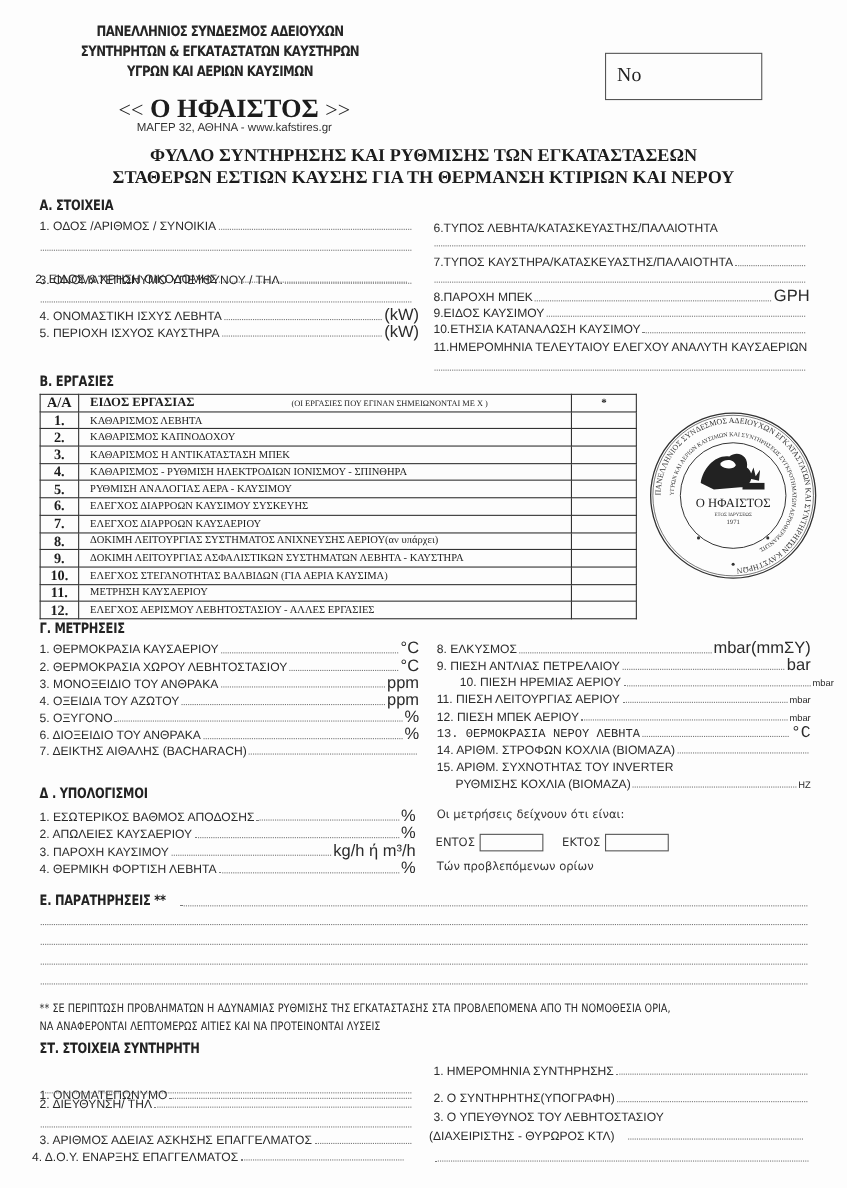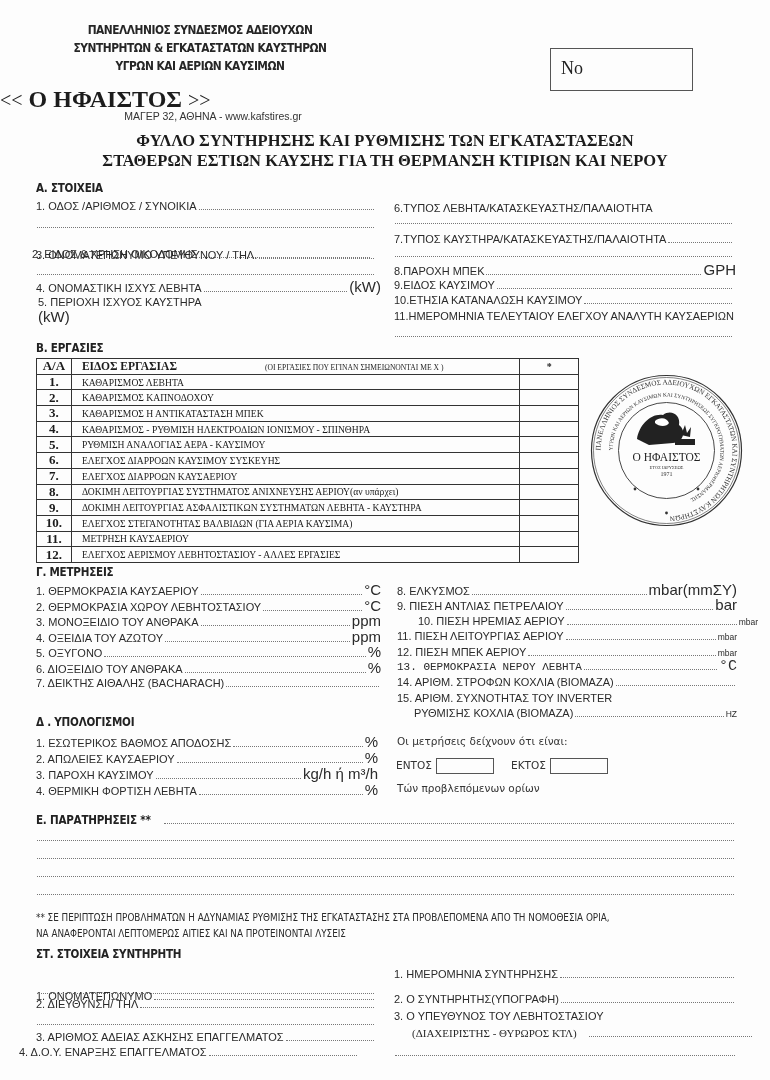--- a/index.html
+++ b/index.html
@@ -1,21 +1,21 @@
 <!DOCTYPE html>
 <html><head>
 <meta charset="utf-8">
 <style>
   * { box-sizing: border-box; margin: 0; padding: 0; }
   html, body { width: 770px; height: 1080px; background: #fdfdfd; overflow: hidden; }
   body { position: relative; font-family: "DejaVu Sans", sans-serif; color: #1c1c1c; }
   .abs { position: absolute; }
   .org { left: 0; width: 400px; text-align: center; font-family: "DejaVu Sans", sans-serif; font-weight: bold; font-size: 13px; line-height: 18px; letter-spacing: -0.6px; color: #262626; }
   .org span { display: block; transform: scaleX(0.82); }
-  .brand { left: 0; width: 426px; text-align: left; top: 86px; font-family: "Liberation Serif", serif; font-size: 24px; font-weight: bold; color: #1c1c1c; }
+  .brand { left: 0; width: 426px; text-align: center; top: 86px; font-family: "Liberation Serif", serif; font-size: 24px; font-weight: bold; color: #1c1c1c; }
   .brand .arr { font-weight: normal; font-size: 20px; }
   .addr { left: 0; width: 426px; text-align: center; top: 110px; font-family: "Liberation Sans", sans-serif; font-size: 10.5px; color: #333; }
   .nobox { left: 550px; top: 48px; width: 143px; height: 43px; border: 1px solid #555; font-family: "Liberation Serif", serif; font-size: 18px; padding: 9px 0 0 10px; color: #222; }
   .title { left: 0; width: 770px; text-align: center; font-family: "Liberation Serif", serif; font-weight: bold; font-size: 16.5px; line-height: 20px; color: #1c1c1c; }
   .sec { font-family: "DejaVu Sans", sans-serif; font-weight: bold; font-size: 13px; color: #222; transform: scaleX(0.8); transform-origin: left top; white-space: nowrap; letter-spacing: -0.3px; }
   .fld { font-family: "Liberation Sans", sans-serif; font-size: 11px; color: #2a2a2a; display: flex; align-items: baseline; white-space: nowrap; height: 14px; line-height: 14px; }
   .fld .lbl { flex: 0 0 auto; }
   .fld .dots { flex: 1 1 auto; border-bottom: 1px dotted #777; margin: 0 2px; height: 10px; }
   .fld .unit { flex: 0 0 auto; font-size: 15px; }
   .fld .unit.small { font-size: 8.5px; }
@@ -68,21 +68,21 @@
 <div class="abs fld" style="left:36px; top:248px; width:340px;">
     <span class="lbl">3. ΟΝΟΜΑΤΕΠΩΝΥΜΟ ΥΠΕΥΘΥΝΟΥ / ΤΗΛ.</span>
     <span class="dots"></span>
   </div>
 <div class="abs dotline" style="left:37px; top:274px; width:337px;"></div>
 <div class="abs fld" style="left:36px; top:280px; width:345px;">
     <span class="lbl">4. ΟΝΟΜΑΣΤΙΚΗ ΙΣΧΥΣ ΛΕΒΗΤΑ</span>
     <span class="dots"></span>
     <span class="unit">(kW)</span>
   </div>
-<div class="abs fld" style="left:36px; top:295px; width:345px;flex-direction:column;">
+<div class="abs fld" style="left:36px; top:295px; width:345px;">
     <span class="lbl">5. ΠΕΡΙΟΧΗ ΙΣΧΥΟΣ ΚΑΥΣΤΗΡΑ</span>
     <span class="dots"></span>
     <span class="unit">(kW)</span>
   </div>
 
 <div class="abs fld" style="left:394px; top:201px; width:340px;">
     <span class="lbl">6.ΤΥΠΟΣ ΛΕΒΗΤΑ/ΚΑΤΑΣΚΕΥΑΣΤΗΣ/ΠΑΛΑΙΟΤΗΤΑ</span>
   </div>
 <div class="abs dotline" style="left:395px; top:223px; width:337px;"></div>
 <div class="abs fld" style="left:394px; top:232px; width:340px;">
@@ -344,33 +344,33 @@
 <div class="abs dotline" style="left:37px; top:993px; width:337px;"></div>
 <div class="abs fld" style="left:36px; top:997px; width:340px;">
     <span class="lbl">2. ΔΙΕΥΘΥΝΣΗ/ ΤΗΛ</span>
     <span class="dots"></span>
   </div>
 <div class="abs dotline" style="left:37px; top:1024px; width:337px;"></div>
 <div class="abs fld" style="left:36px; top:1030px; width:340px;">
     <span class="lbl">3. ΑΡΙΘΜΟΣ ΑΔΕΙΑΣ ΑΣΚΗΣΗΣ ΕΠΑΓΓΕΛΜΑΤΟΣ</span>
     <span class="dots"></span>
   </div>
-<div class="abs fld" style="left:19px; top:1045px; width:340px;">
+<div class="abs fld" style="left:29px; top:1045px; width:340px;">
     <span class="lbl">4. Δ.Ο.Υ.  ΕΝΑΡΞΗΣ ΕΠΑΓΓΕΛΜΑΤΟΣ</span>
     <span class="dots"></span>
   </div>
 
 <div class="abs fld" style="left:394px; top:967px; width:342px;">
     <span class="lbl">1.  ΗΜΕΡΟΜΗΝΙΑ ΣΥΝΤΗΡΗΣΗΣ</span>
     <span class="dots"></span>
   </div>
 <div class="abs fld" style="left:394px; top:992px; width:342px;">
     <span class="lbl">2. Ο ΣΥΝΤΗΡΗΤΗΣ(ΥΠΟΓΡΑΦΗ)</span>
     <span class="dots"></span>
   </div>
 <div class="abs fld" style="left:394px; top:1009px; width:342px;">
     <span class="lbl">3. Ο ΥΠΕΥΘΥΝΟΣ ΤΟΥ ΛΕΒΗΤΟΣΤΑΣΙΟΥ</span>
   </div>
-<div class="abs fld" style="left:412px; top:1026px; width:342px;font-family:Liberation Serif, serif;">
+<div class="abs fld" style="left:390px; top:1026px; width:342px;">
     <span class="lbl">(ΔΙΑΧΕΙΡΙΣΤΗΣ - ΘΥΡΩΡΟΣ ΚΤΛ)</span>
     <span class="dots" style="margin-left:12px;"></span>
   </div>
 <div class="abs dotline" style="left:395px; top:1055px; width:340px;"></div>
 
 </body></html>

